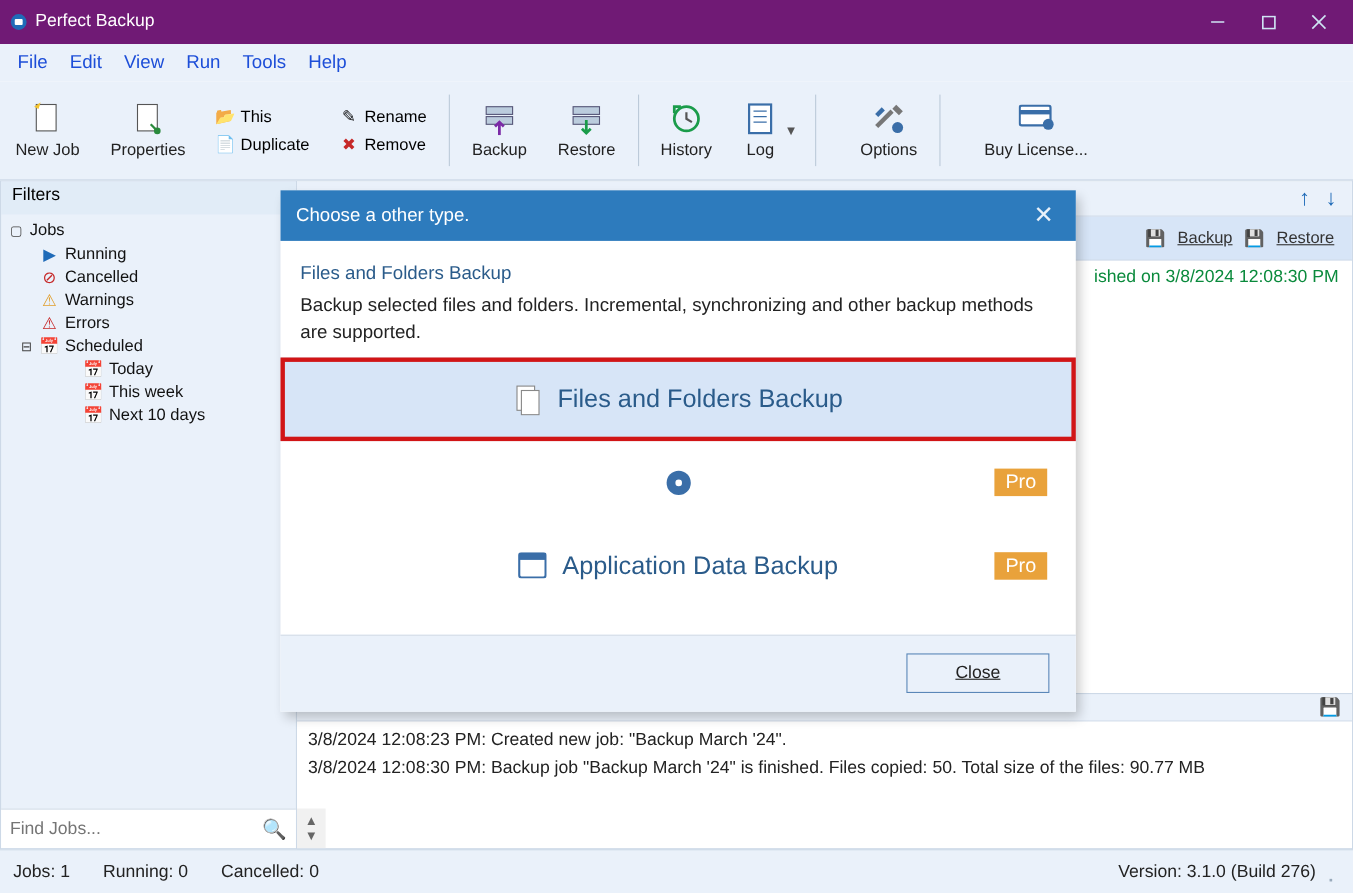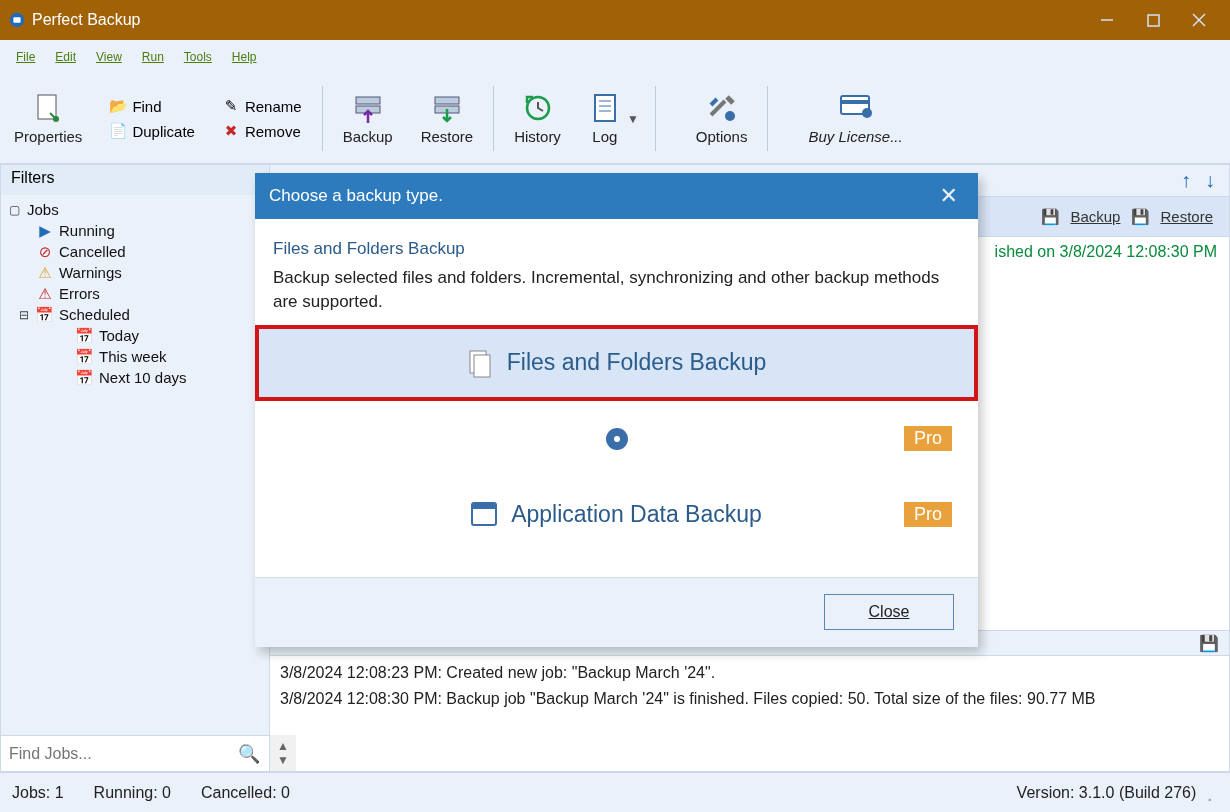--- a/index.html
+++ b/index.html
@@ -1,28 +1,28 @@
 <!DOCTYPE html>
 <html><head>
 <meta charset="utf-8">
 <style>
   * { box-sizing: border-box; margin: 0; padding: 0; font-family: "Segoe UI", Tahoma, sans-serif; }
   body { width: 1230px; height: 812px; background: #fff; overflow: hidden; position: relative; }
   
   
-  .titlebar { height: 40px; background: #a16207; display: flex; align-items: center; padding: 0 8px; color: #fff; }
+  .titlebar { height: 40px; background: #701a75; display: flex; align-items: center; padding: 0 8px; color: #fff; }
   .titlebar .app-icon { width: 18px; height: 18px; margin-right: 6px; }
   .titlebar .title { font-size: 16px; flex: 0 0 auto; }
   .titlebar .spacer { flex: 1; }
   .win-btn { width: 46px; height: 40px; display: flex; align-items: center; justify-content: center; color: #cfe4f4; font-size: 18px; }
   .win-btn svg { stroke: #cfe4f4; }
   
   
   .menubar { height: 34px; background: #eaf1fa; display: flex; align-items: center; padding: 0 6px; }
-  .menubar .mi { padding: 4px 10px; font-size: 12px; color: #4d7c0f; text-decoration: underline; }
+  .menubar .mi { padding: 4px 10px; font-size: 17px; color: #1d4ed8; }
   
   
   .toolbar { height: 90px; background: #eaf1fa; display: flex; align-items: center; border-bottom: 1px solid #cdd9e7; }
   .tb-btn { display: flex; flex-direction: column; align-items: center; justify-content: center; padding: 2px 14px; font-size: 15px; color: #222; height: 82px; }
   .tb-btn .ico { width: 32px; height: 32px; margin-bottom: 4px; display:flex; align-items:center; justify-content:center; }
   .tb-small-group { display: flex; flex-direction: column; justify-content: center; gap: 4px; padding: 0 8px; }
   .tb-small { display: flex; align-items: center; gap: 6px; font-size: 15px; padding: 2px 6px; }
   .tb-sep { width: 1px; height: 65px; background: #bccad9; margin: 0 6px; }
   .tb-caret { margin-left:-6px; color:#555; padding:0 10px; font-size:12px;}
   
@@ -111,30 +111,39 @@
   <div class="mi">Run</div>
   <div class="mi">Tools</div>
   <div class="mi">Help</div>
 </div>
 
 <div class="toolbar">
   <div class="tb-btn">
     <span class="ico">
         <svg width="28" height="30">
           <rect x="4" y="2" width="18" height="24" fill="#fff" stroke="#555"></rect>
+          <path d="M2 4 L8 0 L6 6 Z" fill="#f4c430"></path>
+        </svg>
+      </span>
+    <span>New Job</span>
+  </div>
+  <div class="tb-btn">
+    <span class="ico">
+        <svg width="28" height="30">
+          <rect x="4" y="2" width="18" height="24" fill="#fff" stroke="#555"></rect>
           <path d="M16 20 L22 26" stroke="#2a8a3c" stroke-width="2"></path>
           <circle cx="22" cy="26" r="3" fill="#2a8a3c"></circle>
         </svg>
       </span>
     <span>Properties</span>
   </div>
   <div class="tb-small-group">
     <div class="tb-small">
         <span class="ico-sm">📂</span>
-        <span>Find</span>
+        <span>This</span>
       </div>
     <div class="tb-small">
         <span class="ico-sm">📄</span>
         <span>Duplicate</span>
       </div>
   </div>
   <div class="tb-small-group">
     <div class="tb-small">
         <span class="ico-sm">✎</span>
         <span>Rename</span>
@@ -194,21 +203,21 @@
         <svg width="30" height="30">
           <path d="M4 22 L18 8" stroke="#777" stroke-width="4"></path>
           <path d="M20 4 L26 10" stroke="#777" stroke-width="5"></path>
           <path d="M10 6 L4 12" stroke="#3a6ea8" stroke-width="4"></path>
           <circle cx="23" cy="23" r="5" fill="#3a6ea8"></circle>
         </svg>
       </span>
     <span>Options</span>
   </div>
   <div class="tb-sep"></div>
-  <div class="tb-btn" style="margin-left:20px;font-style:italic;">
+  <div class="tb-btn" style="margin-left:20px;">
     <span class="ico">
         <svg width="32" height="26">
           <rect x="1" y="1" width="28" height="18" rx="2" fill="#fff" stroke="#3a6ea8" stroke-width="2"></rect>
           <rect x="1" y="5" width="28" height="4" fill="#3a6ea8"></rect>
           <circle cx="27" cy="18" r="5" fill="#3a6ea8"></circle>
         </svg>
       </span>
     <span>Buy License...</span>
   </div>
 </div>
@@ -295,21 +304,21 @@
   <span class="sb-item">Jobs: 1</span>
   <span class="sb-item">Running: 0</span>
   <span class="sb-item">Cancelled: 0</span>
   <span class="sb-spacer"></span>
   <span>Version: 3.1.0 (Build 276)</span>
   <span style="margin-left:10px;color:#9ab">⡀</span>
 </div>
 
 <div class="modal-wrap">
   <div class="modal-title">
-    <span>Choose a backup type.</span>
+    <span>Choose a other type.</span>
     <span class="spacer"></span>
     <span class="modal-close">✕</span>
   </div>
   <div class="modal-desc">
     <div class="desc-title">Files and Folders Backup</div>
     <div>Backup selected files and folders. Incremental, synchronizing and other backup methods are supported.</div>
   </div>
   <div class="opt-row selected highlight-border">
     <span class="opt-icon"><svg width="26" height="28">
           <rect x="3" y="1" width="16" height="22" fill="#fff" stroke="#888"></rect>

